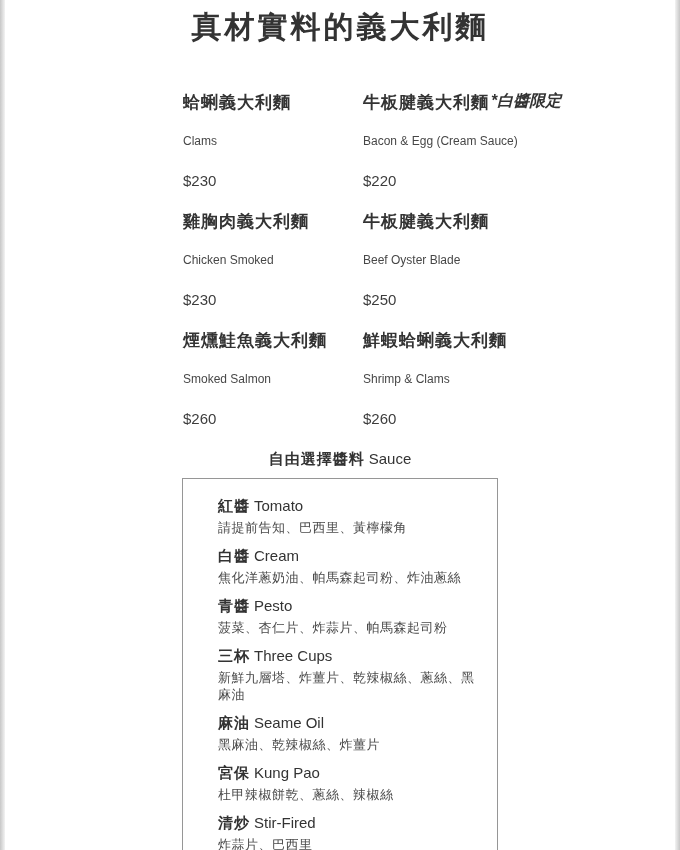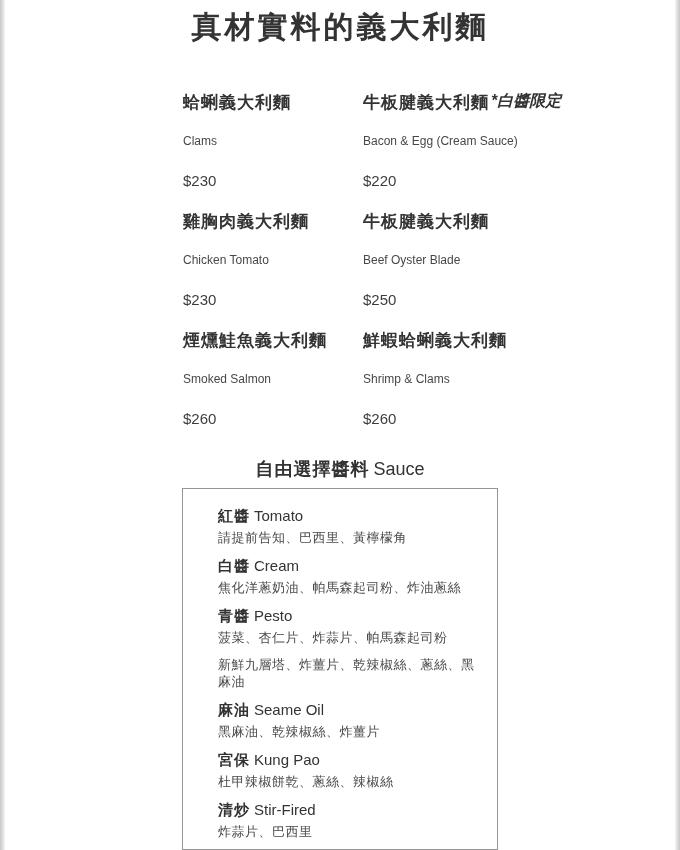--- a/index.html
+++ b/index.html
@@ -74,22 +74,22 @@
   }
   .item-price {
     font-size: 15px;
     color: #3d3d3d;
     margin-top: 23px;
     line-height: 18px;
   }
 
   .sauce-header {
     text-align: center;
-    margin-top: 31px;
-    font-size: 18px;
+    margin-top: 21px;
+    font-size: 15px;
     color: #333333;
     line-height: 20px;
   }
   .sauce-header .zh { font-weight: bold; letter-spacing: 1px; }
   .sauce-header .en { font-weight: normal; margin-left: 4px; }
 
   .sauce-box {
     width: 316px;
     margin: 9px auto 8px auto;
     border: 1px solid #969696;
@@ -140,21 +140,21 @@
   </div>
 
   <div class="menu-item">
     <div class="item-name"><span>牛板腱義大利麵</span><span class="item-note">*白醬限定</span></div>
     <div class="item-en">Bacon &amp; Egg (Cream Sauce)</div>
     <div class="item-price">$220</div>
   </div>
 
   <div class="menu-item">
     <div class="item-name"><span>雞胸肉義大利麵</span><span class="item-note"></span></div>
-    <div class="item-en">Chicken Tomato</div>
+    <div class="item-en">Chicken Smoked</div>
     <div class="item-price">$230</div>
   </div>
 
   <div class="menu-item">
     <div class="item-name"><span>牛板腱義大利麵</span><span class="item-note"></span></div>
     <div class="item-en">Beef Oyster Blade</div>
     <div class="item-price">$250</div>
   </div>
 
   <div class="menu-item">
@@ -186,20 +186,21 @@
     <div class="sauce-name"><span class="zh">白醬</span><span class="en">Cream</span></div>
     <div class="sauce-desc">焦化洋蔥奶油、帕馬森起司粉、炸油蔥絲</div>
   </div>
 
   <div class="sauce-option">
     <div class="sauce-name"><span class="zh">青醬</span><span class="en">Pesto</span></div>
     <div class="sauce-desc">菠菜、杏仁片、炸蒜片、帕馬森起司粉</div>
   </div>
 
   <div class="sauce-option">
+    <div class="sauce-name"><span class="zh">三杯</span><span class="en">Three Cups</span></div>
     <div class="sauce-desc">新鮮九層塔、炸薑片、乾辣椒絲、蔥絲、黑麻油</div>
   </div>
 
   <div class="sauce-option">
     <div class="sauce-name"><span class="zh">麻油</span><span class="en">Seame Oil</span></div>
     <div class="sauce-desc">黑麻油、乾辣椒絲、炸薑片</div>
   </div>
 
   <div class="sauce-option">
     <div class="sauce-name"><span class="zh">宮保</span><span class="en">Kung Pao</span></div>

